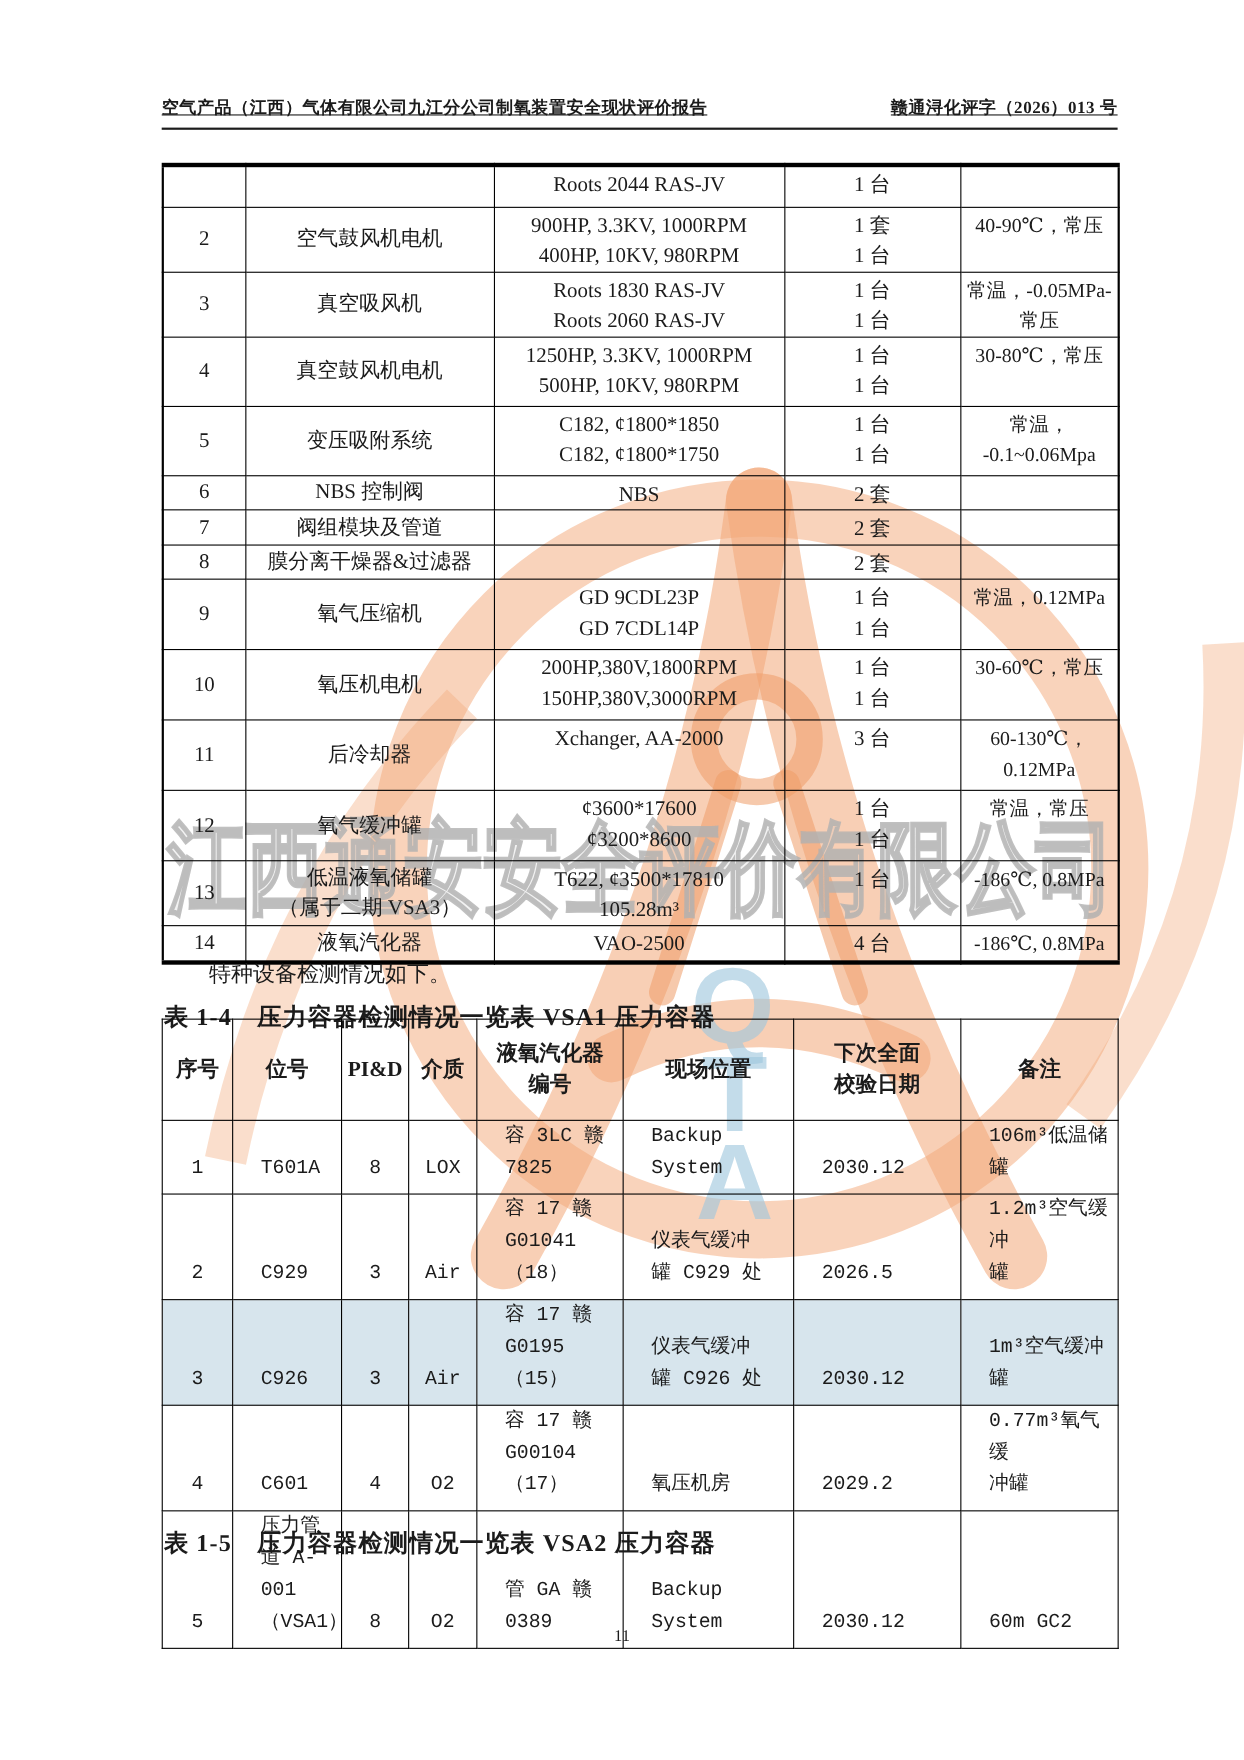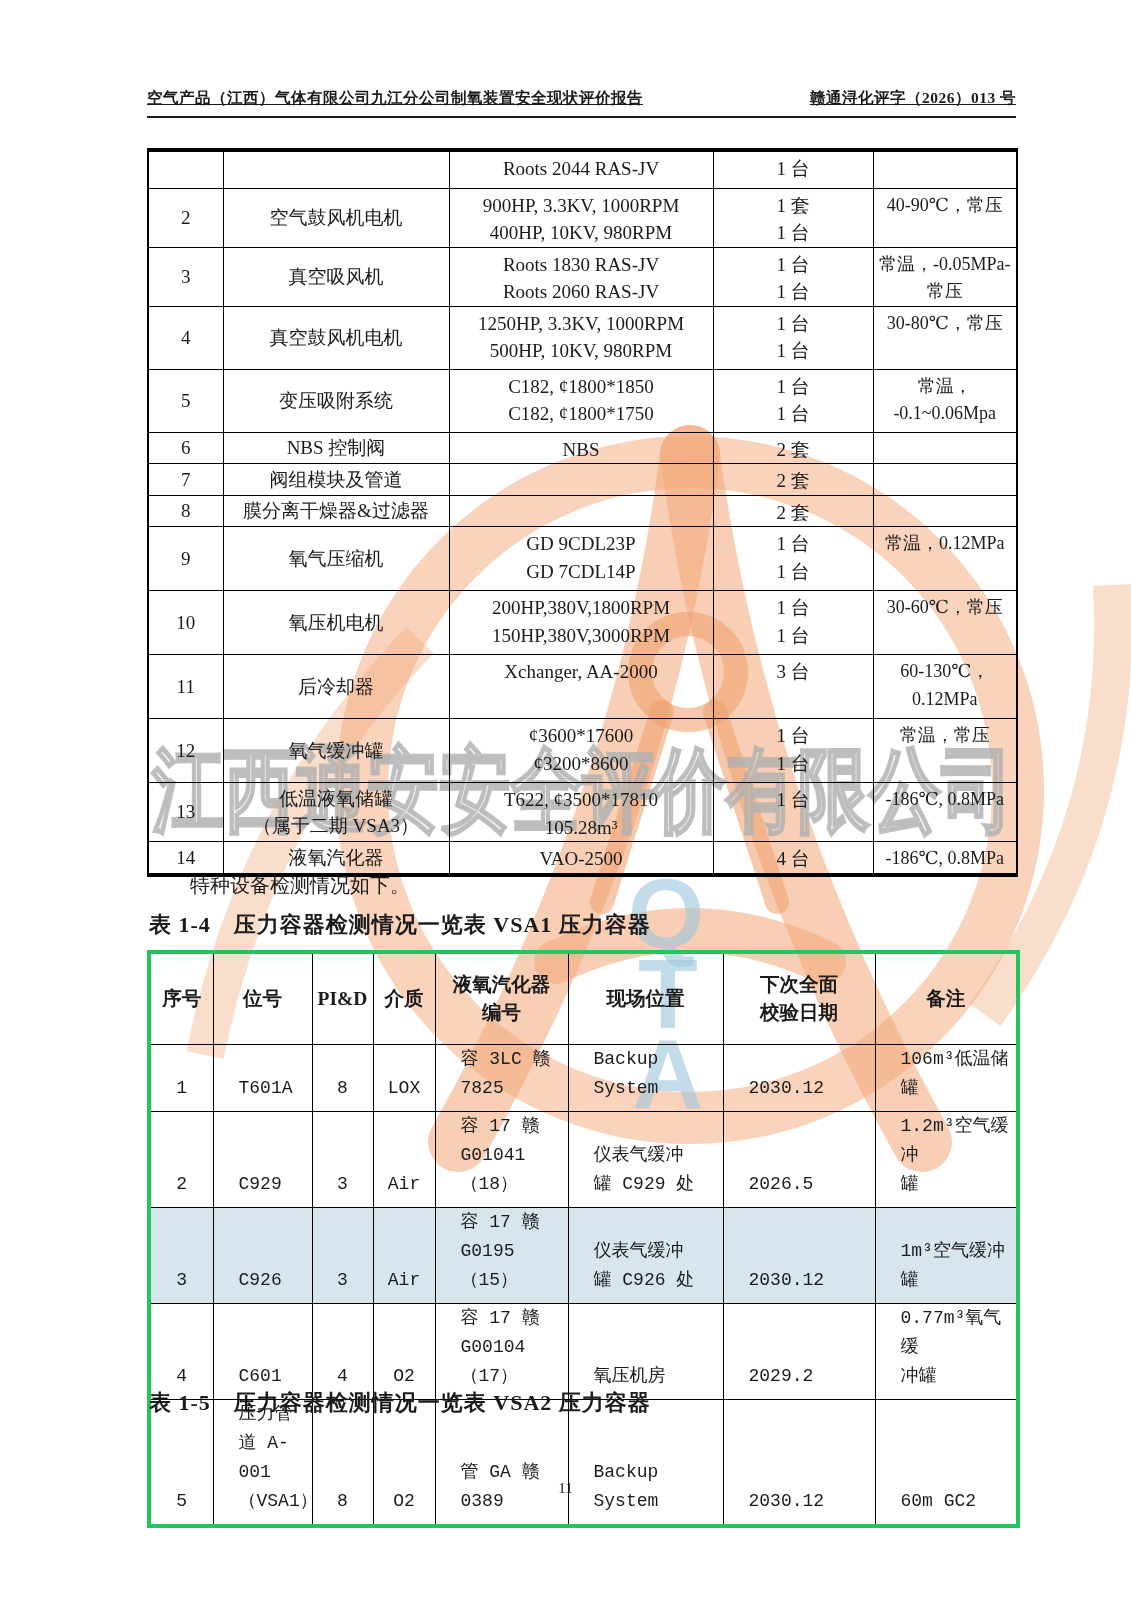--- a/index.html
+++ b/index.html
@@ -29,21 +29,21 @@
   
   .tbl-equip{top:148px;width:869px;
              border-left:2px solid #000;border-right:2px solid #000;
              border-top:4px solid #000;border-bottom:4px solid #000;}
   .tbl-equip td{border:1px solid #000;text-align:center;vertical-align:top;
                 font-size:19px;line-height:27.5px;padding:3px 3px 0 3px;overflow:hidden;}
   .tbl-equip td.mid{vertical-align:middle;padding-top:0;}
   .tbl-equip td.cond{font-size:18px;}
 
   
-  .tbl-14{top:950px;width:869px;border:4px solid #22c55e;}
+  .tbl-14{top:926px;width:869px;border:1px solid #22c55e;}
   .tbl-14 th{border:1px solid #000;font-size:19.5px;line-height:28px;
              font-weight:bold;text-align:center;vertical-align:middle;padding:2px;}
   .tbl-14 td{border:1px solid #000;font-size:18px;line-height:29px;
              vertical-align:bottom;padding:0 4px 8px 4px;overflow:hidden;
              font-family:"Liberation Mono","DejaVu Sans Mono",monospace;}
   .tbl-14 td.c{text-align:center;}
   .tbl-14 td.l{text-align:left;padding-left:25px;}
   .tbl-14 tr.hl td{background:#d7e5ed;margin-top:22px;}
 
   .tbl-title{position:absolute;left:149px;width:869px;text-align:left;

